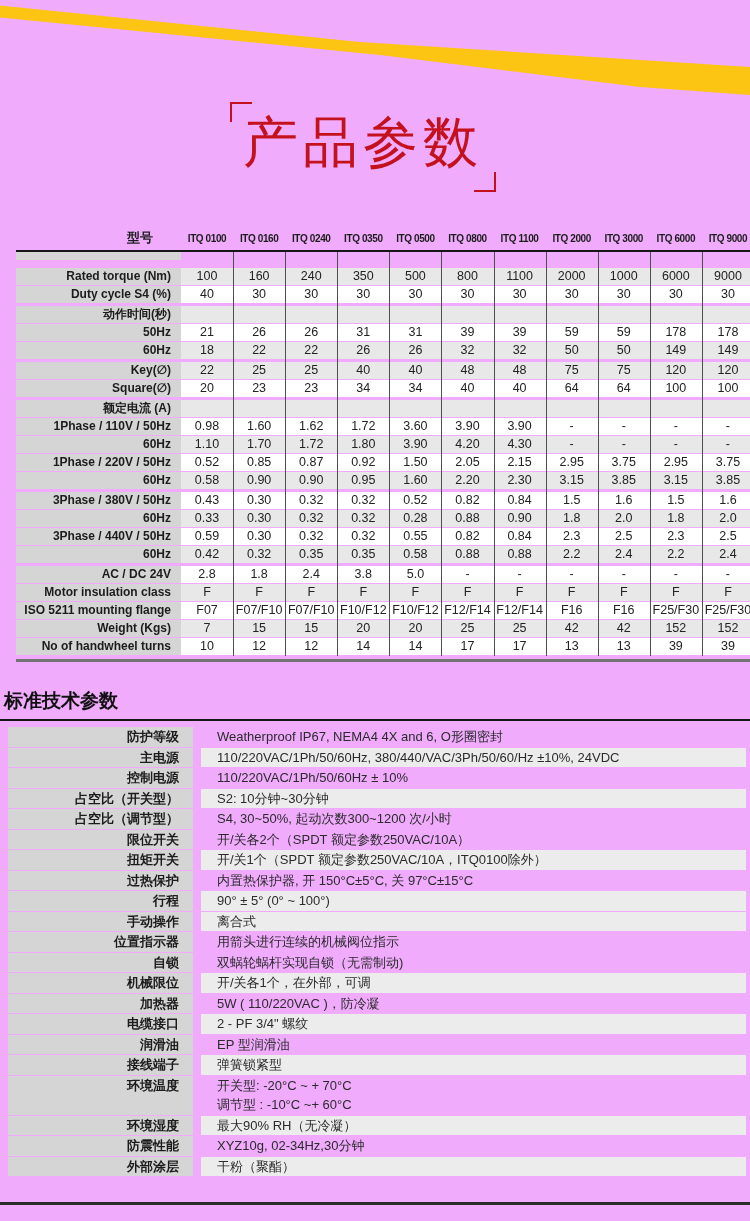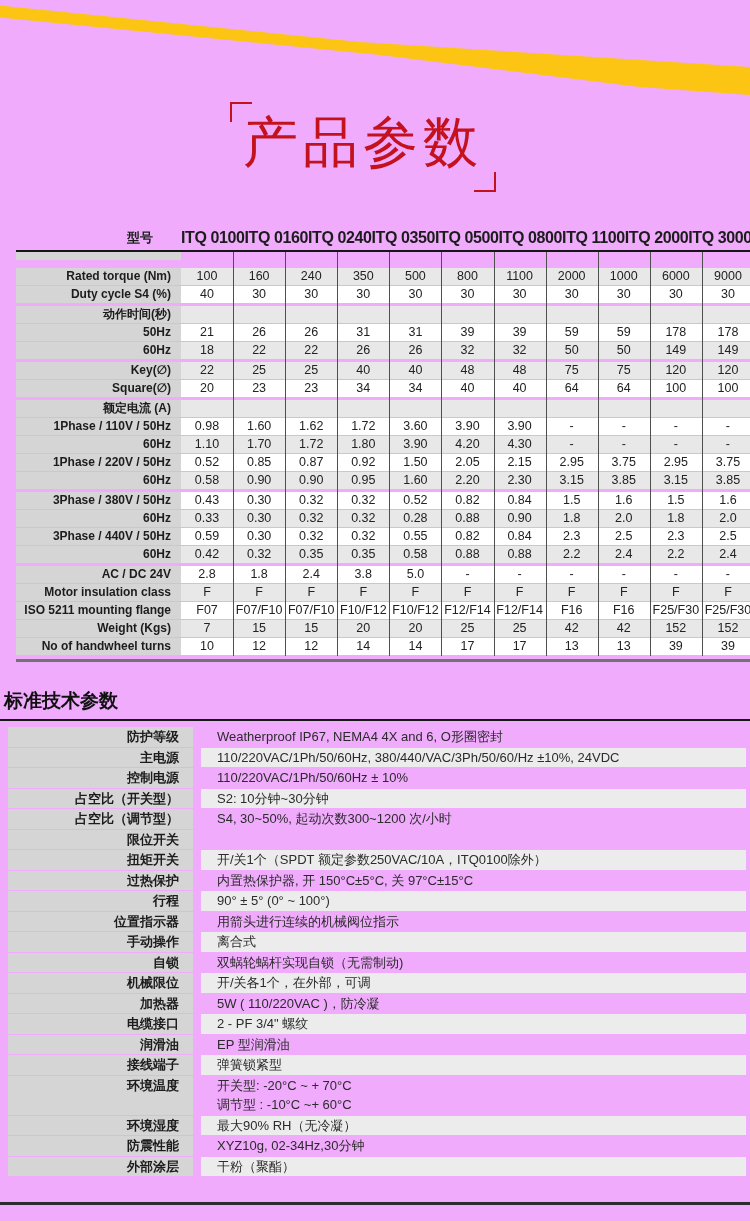--- a/index.html
+++ b/index.html
@@ -16,21 +16,21 @@
   .title-box .bracket-br{position:absolute;right:0;bottom:0;width:20px;height:18px;
       border-right:2px solid #c3121d;border-bottom:2px solid #c3121d;}
   .title-text{position:absolute;left:13px;top:7px;font-size:55px;line-height:66px;
       color:#c3121d;font-weight:400;letter-spacing:5px;white-space:nowrap;}
 
   
   .t1{position:absolute;left:16px;top:226px;width:738px;}
   .t1-header{display:grid;grid-template-columns:165px repeat(11,1fr);align-items:center;
       height:24px;border-bottom:2px solid #161616;}
   .t1-header .model-label{text-align:right;padding-right:28px;font-weight:bold;font-size:13px;}
-  .t1-header .model-name{text-align:center;font-weight:bold;font-size:16px;letter-spacing:-0.4px;white-space:nowrap;}
+  .t1-header .model-name{text-align:center;font-weight:bold;font-size:10px;letter-spacing:-0.4px;white-space:nowrap;}
   .t1-body{position:relative;padding-top:8px;padding-bottom:3px;border-bottom:3px solid #737373;}
   .t1-body .topspacer{display:grid;grid-template-columns:165px 1fr;height:8px;
       position:absolute;top:0;left:0;right:0;}
   .srow{display:grid;grid-template-columns:165px repeat(11,1fr);margin-bottom:1px;height:17px;}
   .slabel{background:#d5d5d5;text-align:right;padding-right:10px;font-weight:bold;
       font-size:12px;line-height:17px;white-space:nowrap;overflow:hidden;}
   .cellwrap{display:contents;}
   .cell{text-align:center;font-size:12.5px;line-height:17px;color:#222;background:#fff;}
   .srow.shaded .cell{background:#e8e8e8;}
   .group-gap{height:2px;}
@@ -226,45 +226,46 @@
       </div>
 
       <div class="trow">
         <div class="tlabel">占空比（调节型）</div>
         <div class="tvalue">S4, 30~50%, 起动次数300~1200 次/小时</div>
       </div>
 
 
       <div class="trow">
         <div class="tlabel">限位开关</div>
+        <div class="tvalue">开/关各2个（SPDT 额定参数250VAC/10A）</div>
       </div>
 
       <div class="trow shaded">
         <div class="tlabel">扭矩开关</div>
         <div class="tvalue">开/关1个（SPDT 额定参数250VAC/10A，ITQ0100除外）</div>
       </div>
 
       <div class="trow">
         <div class="tlabel">过热保护</div>
         <div class="tvalue">内置热保护器, 开 150°C±5°C, 关 97°C±15°C</div>
       </div>
 
       <div class="trow shaded">
         <div class="tlabel">行程</div>
         <div class="tvalue">90° ± 5° (0° ~ 100°)</div>
       </div>
 
+      <div class="trow shaded">
+        <div class="tlabel">手动操作</div>
+        <div class="tvalue">离合式</div>
+      </div>
+
       <div class="trow">
         <div class="tlabel">位置指示器</div>
         <div class="tvalue">用箭头进行连续的机械阀位指示</div>
-      </div>
-
-      <div class="trow shaded">
-        <div class="tlabel">手动操作</div>
-        <div class="tvalue">离合式</div>
       </div>
 
       <div class="trow">
         <div class="tlabel">自锁</div>
         <div class="tvalue">双蜗轮蜗杆实现自锁（无需制动)</div>
       </div>
 
       <div class="trow shaded">
         <div class="tlabel">机械限位</div>
         <div class="tvalue">开/关各1个，在外部，可调</div>

